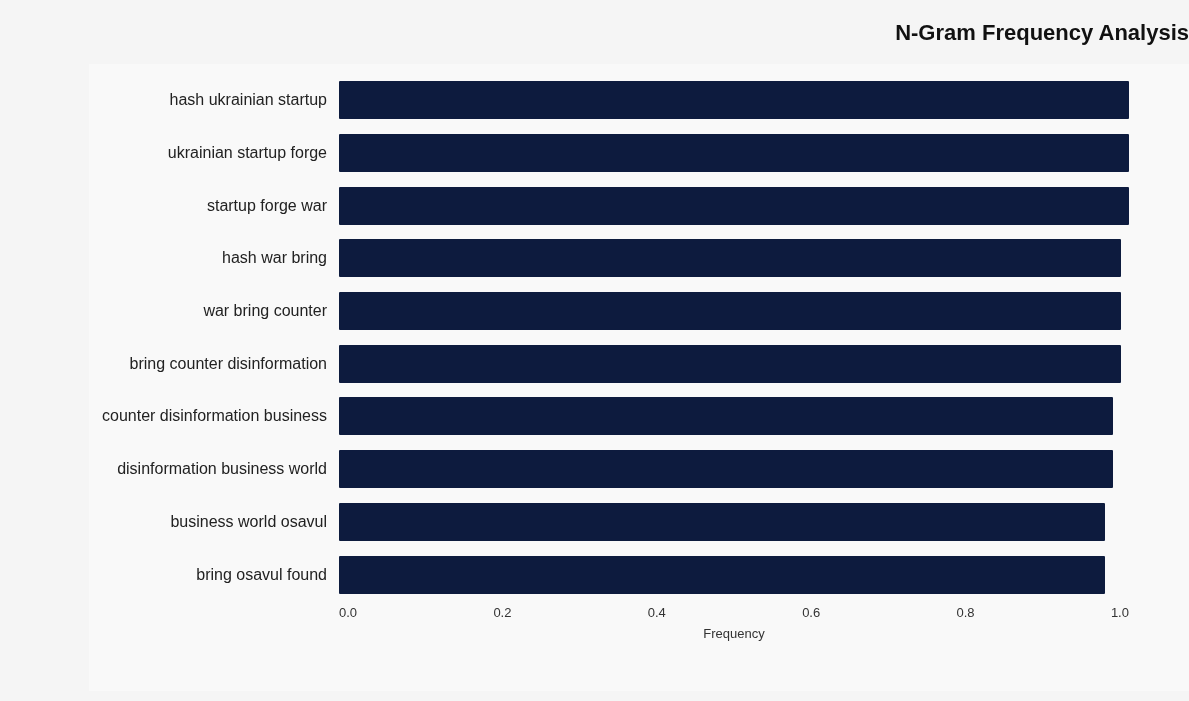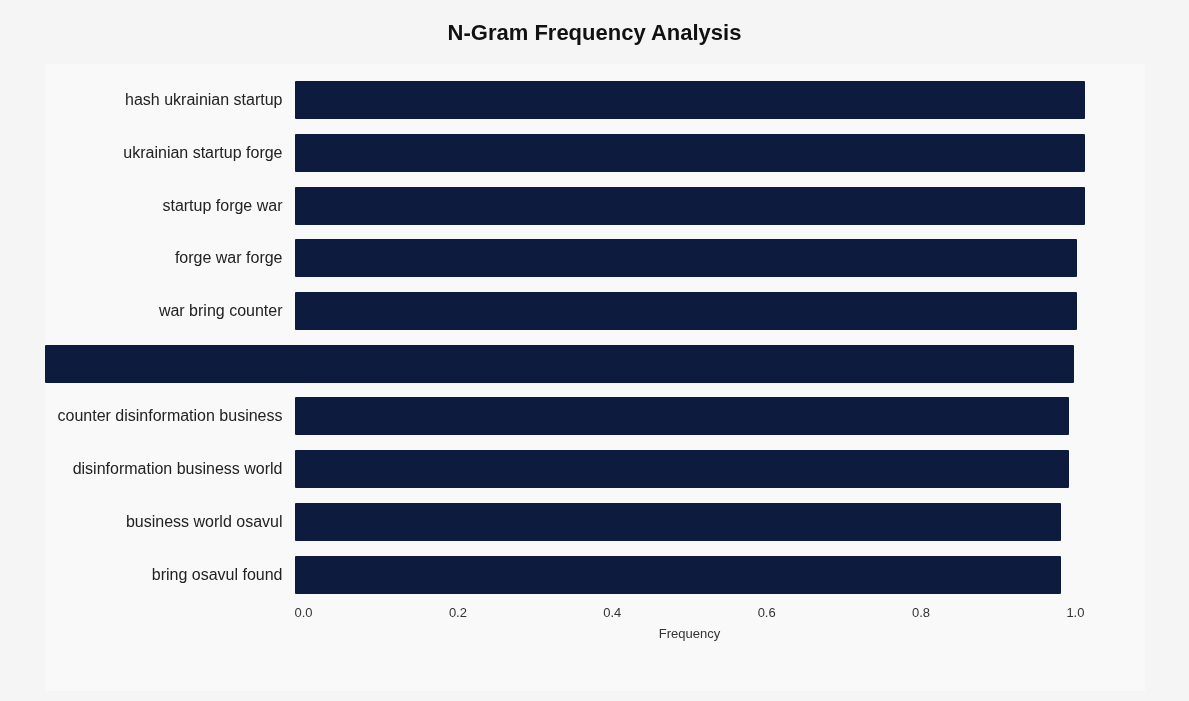--- a/index.html
+++ b/index.html
@@ -11,21 +11,21 @@
       display: flex;
       align-items: center;
       justify-content: center;
     }
     .chart-container {
       background: #f5f5f5;
       width: 1189px;
       height: 701px;
       display: flex;
       flex-direction: column;
-      align-items: center;
+      align-items: flex-end;
       padding: 20px 0 10px 0;
     }
     .chart-title {
       font-size: 22px;
       font-weight: bold;
       color: #111;
       margin-bottom: 18px;
       text-align: center;
     }
     .chart-area {
@@ -116,32 +116,33 @@
             <div class="bar-fill" style="width: 100%; background: rgb(13, 27, 62);"></div>
           </div>
         </div>
         <div class="bar-row">
           <div class="bar-label">startup forge war</div>
           <div class="bar-track">
             <div class="bar-fill" style="width: 100%; background: rgb(13, 27, 62);"></div>
           </div>
         </div>
         <div class="bar-row">
-          <div class="bar-label">forge war forge</div>
+          <div class="bar-label">hash war bring</div>
           <div class="bar-track">
             <div class="bar-fill" style="width: 99%; background: rgb(13, 27, 62);"></div>
           </div>
         </div>
         <div class="bar-row">
           <div class="bar-label">war bring counter</div>
           <div class="bar-track">
             <div class="bar-fill" style="width: 99%; background: rgb(13, 27, 62);"></div>
           </div>
         </div>
         <div class="bar-row">
+          <div class="bar-label">bring counter disinformation</div>
           <div class="bar-track">
             <div class="bar-fill" style="width: 99%; background: rgb(13, 27, 62);"></div>
           </div>
         </div>
         <div class="bar-row">
           <div class="bar-label">counter disinformation business</div>
           <div class="bar-track">
             <div class="bar-fill" style="width: 98%; background: rgb(13, 27, 62);"></div>
           </div>
         </div>

